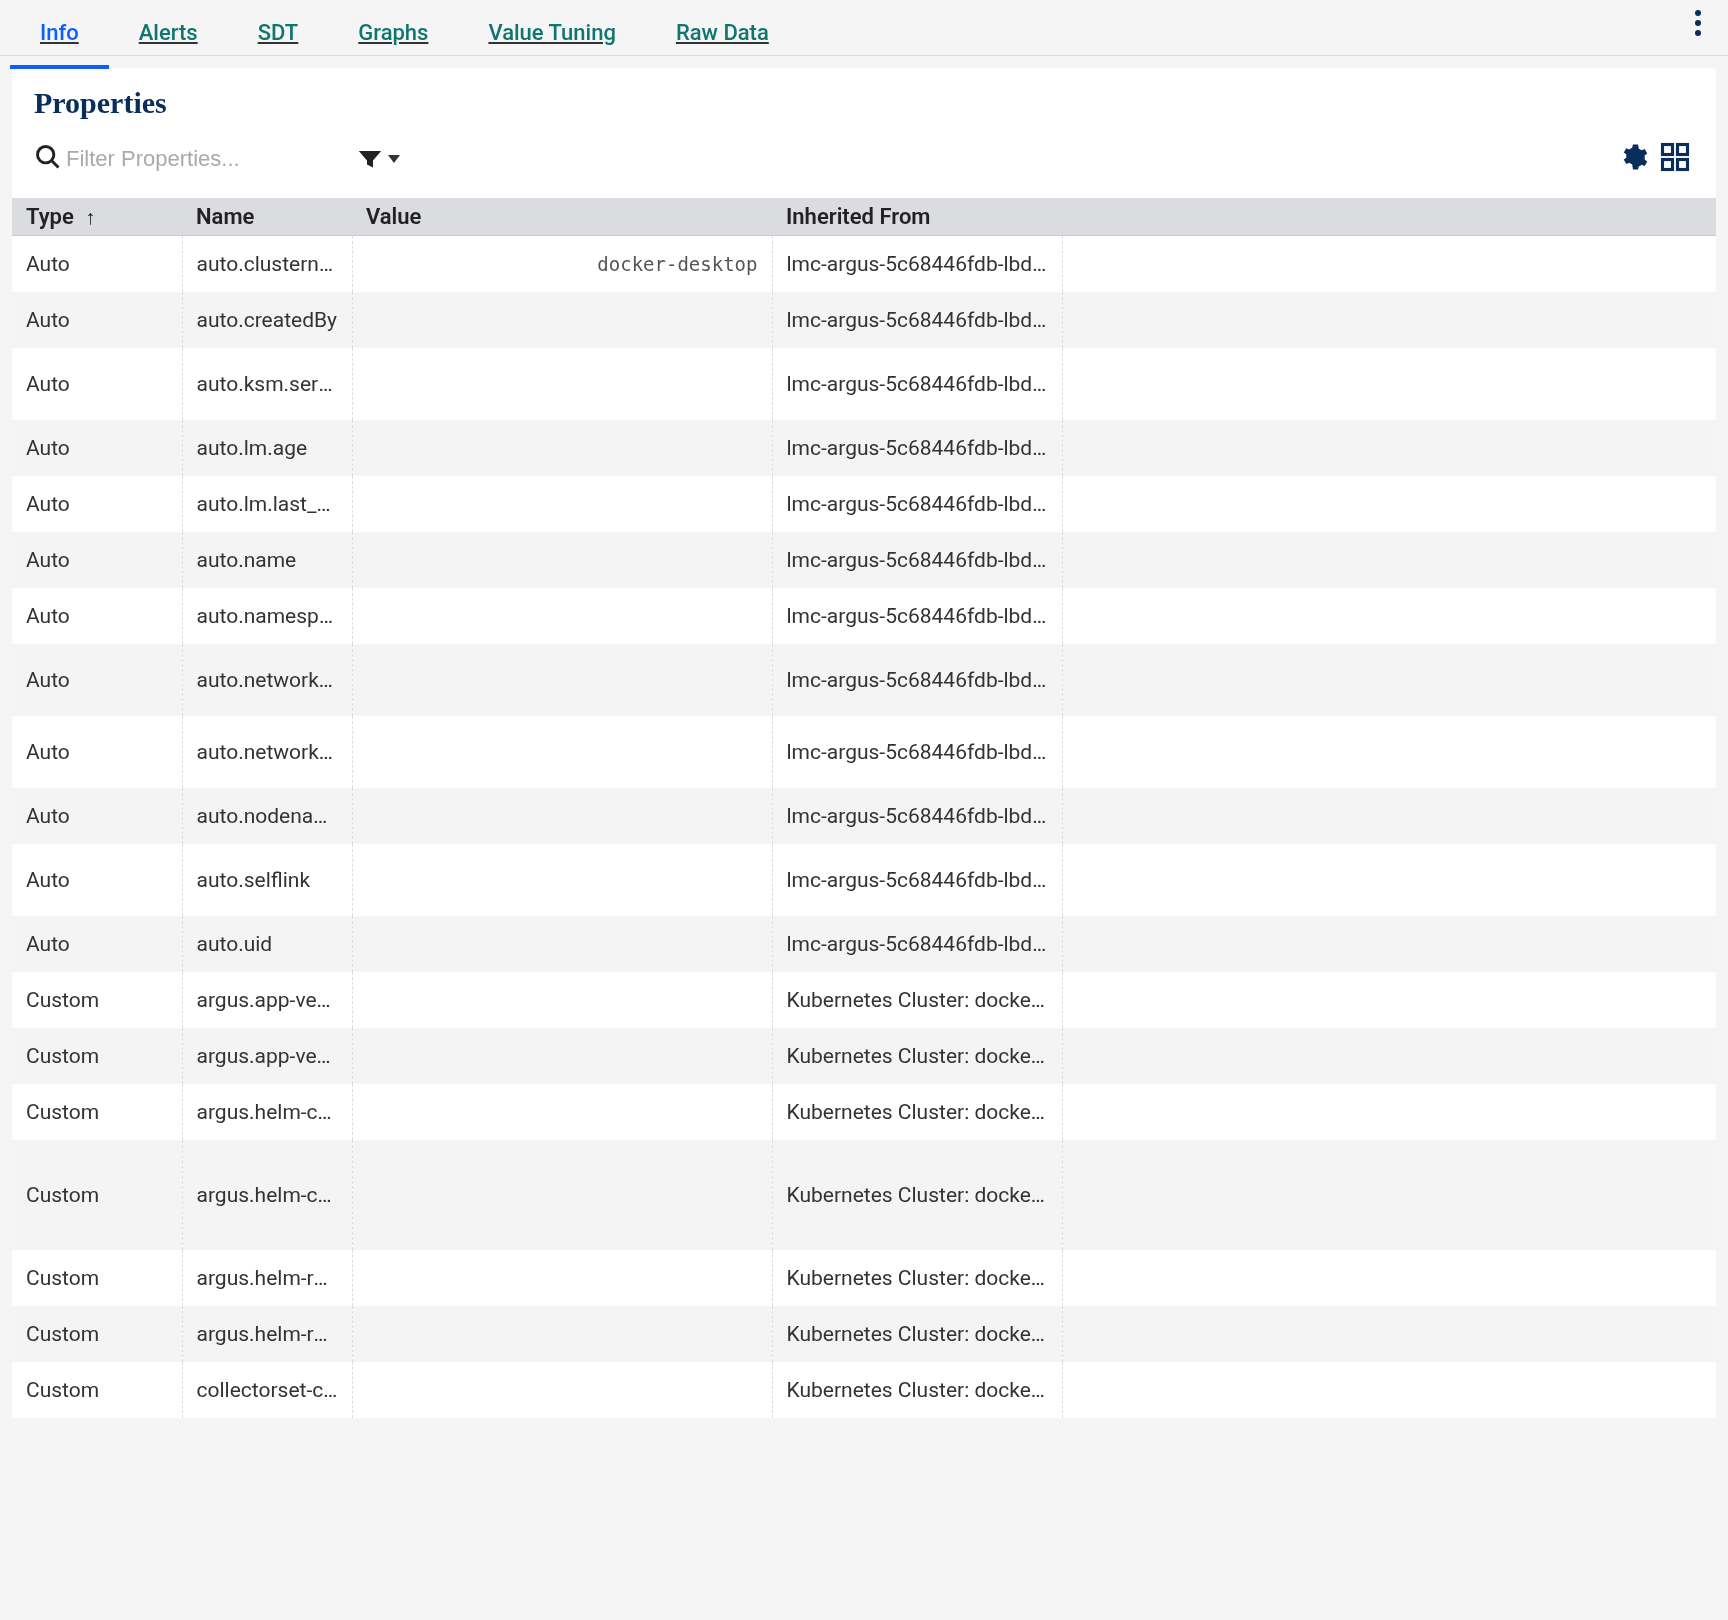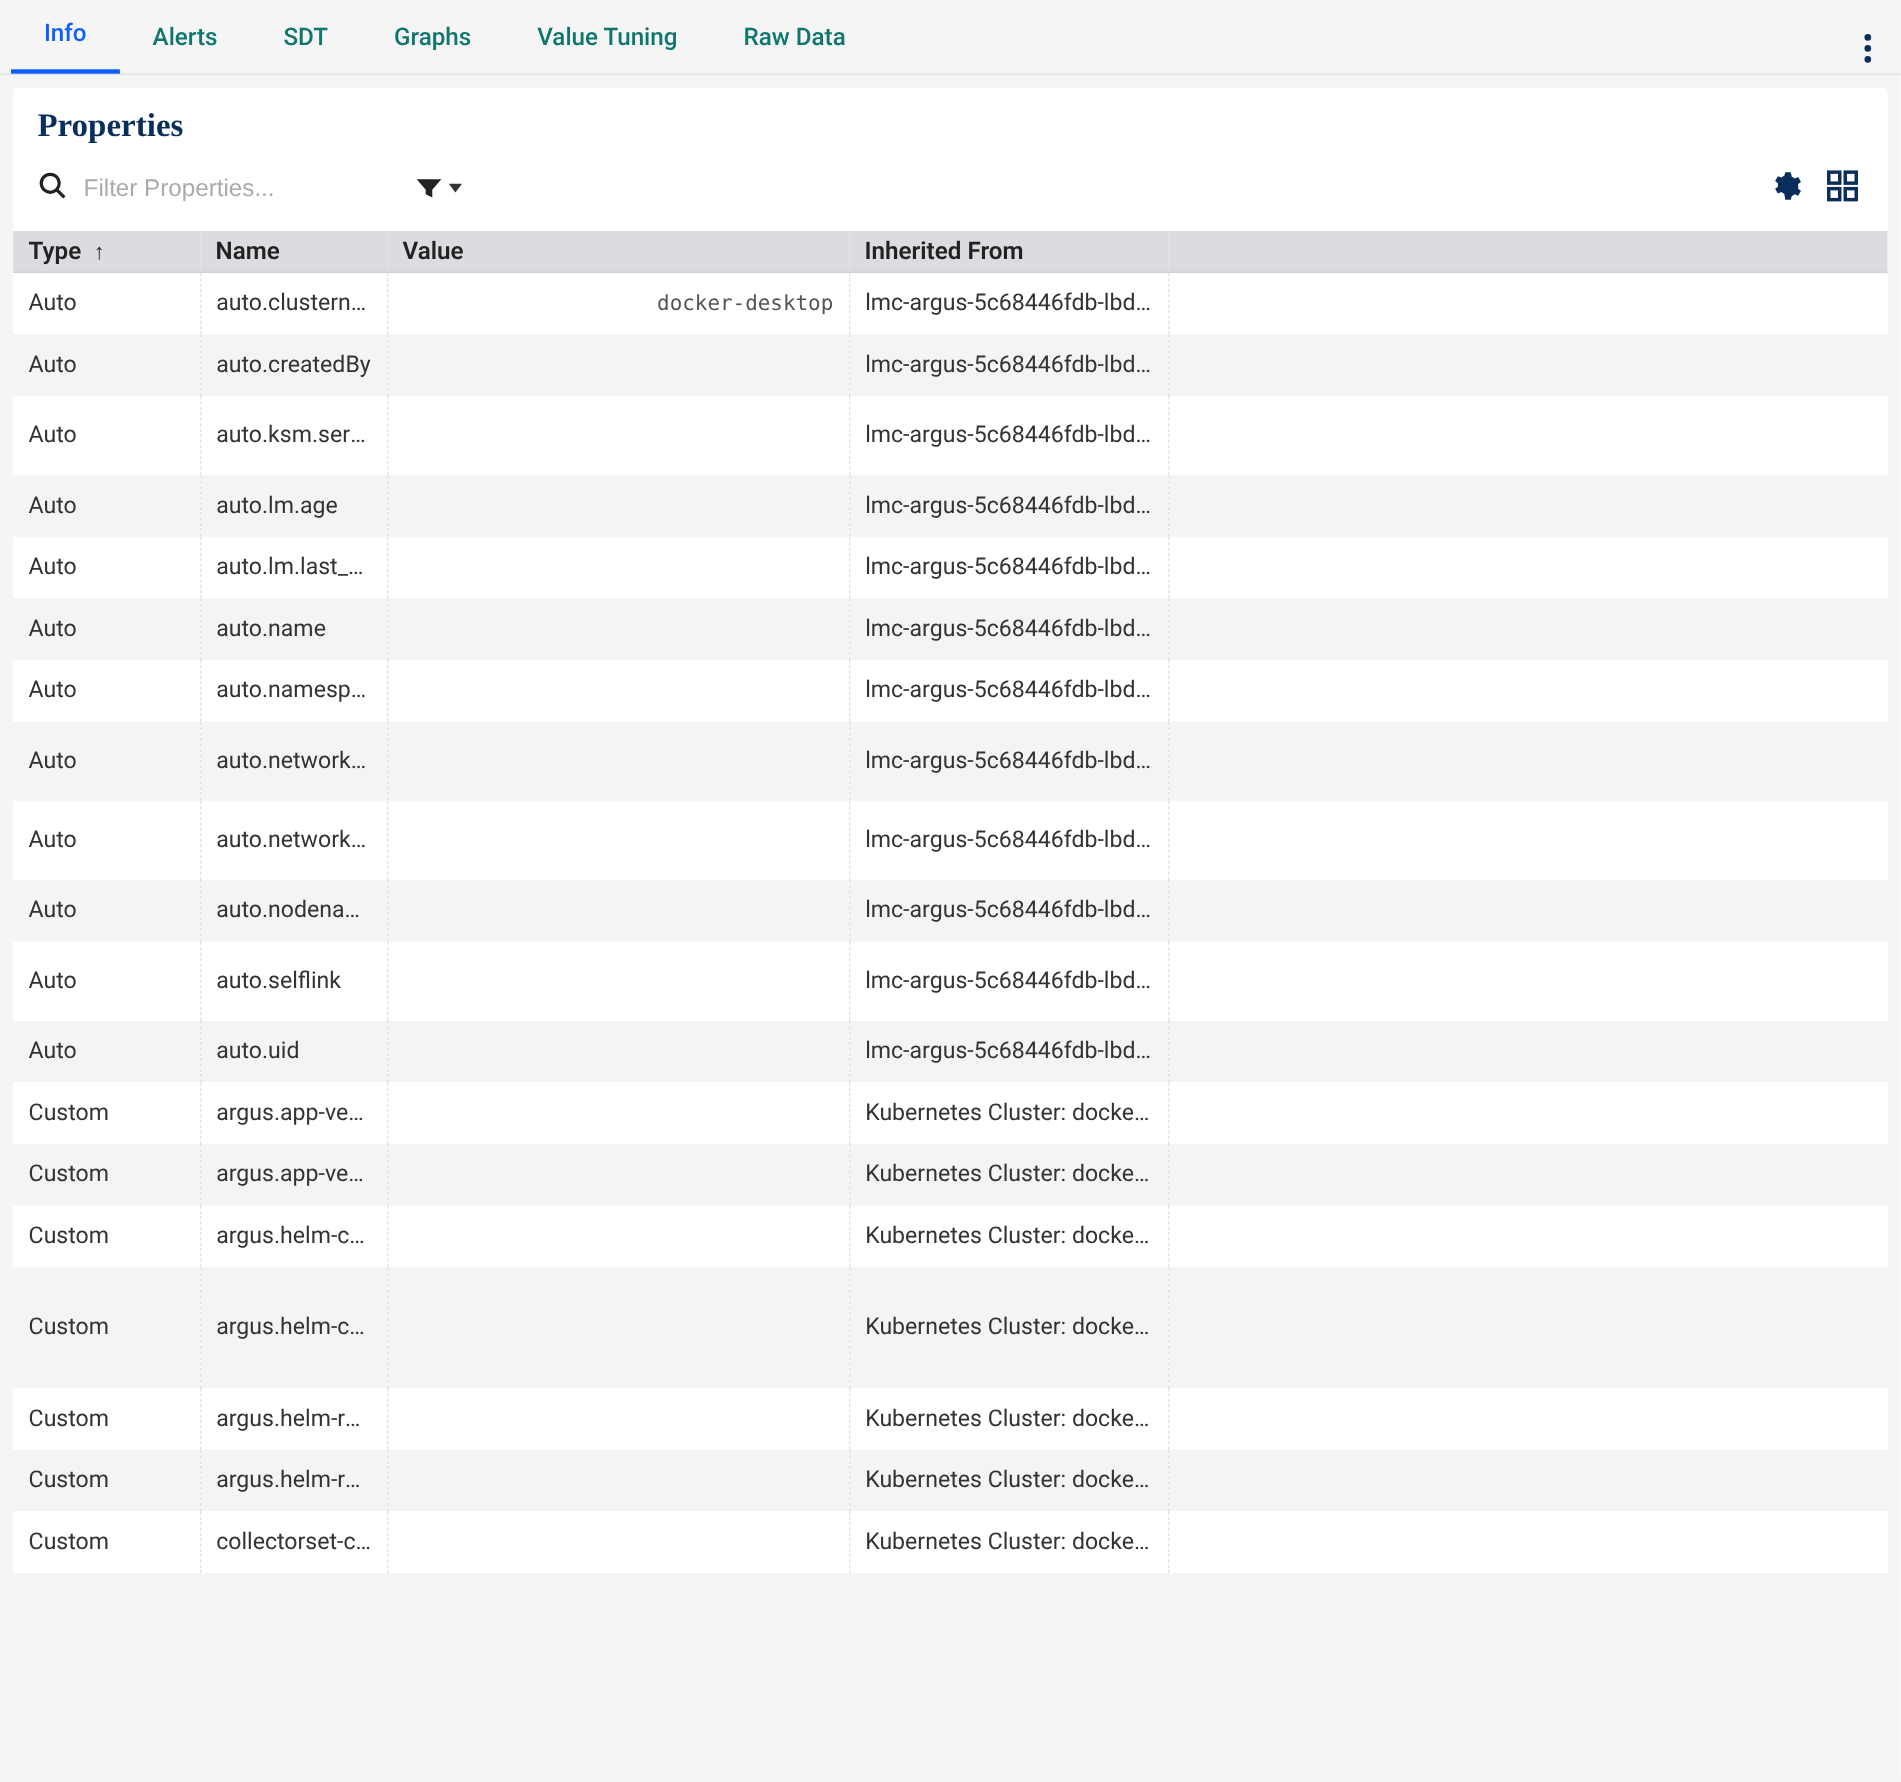--- a/index.html
+++ b/index.html
@@ -3,25 +3,26 @@
   <meta charset="utf-8">
   <style>
     * { box-sizing: border-box; margin: 0; padding: 0; }
     body {
       font-family: -apple-system, BlinkMacSystemFont, "Segoe UI", Roboto, sans-serif;
       background: #f5f5f5;
       color: #333;
     }
     .tabs {
       display: flex;
-      align-items: flex-end;
+      align-items: flex-start;
       background: #f5f5f5;
       border-bottom: 1px solid #ddd;
       padding: 0 10px;
-      height: 68px;
+      height: 56px;
+      text-decoration: underline;
     }
     .tab {
       padding: 20px 30px;
       font-size: 22px;
       color: #0f766e;
       cursor: pointer;
       font-weight: 500;
     }
     .tab.active {
       color: #0b5fff;
@@ -55,21 +56,21 @@
     .panel-title {
       font-size: 30px;
       font-weight: 600;
       color: #0a2e5c;
       font-family: Liberation Serif, serif;
     }
     .filter-row {
       display: flex;
       align-items: center;
       padding: 8px 22px 18px 22px;
-      gap: 14px;
+      gap: 4px;
     }
     .search-icon svg {
       width: 28px;
       height: 28px;
       stroke: #222;
     }
     .filter-input {
       border: none;
       outline: none;
       font-size: 22px;

